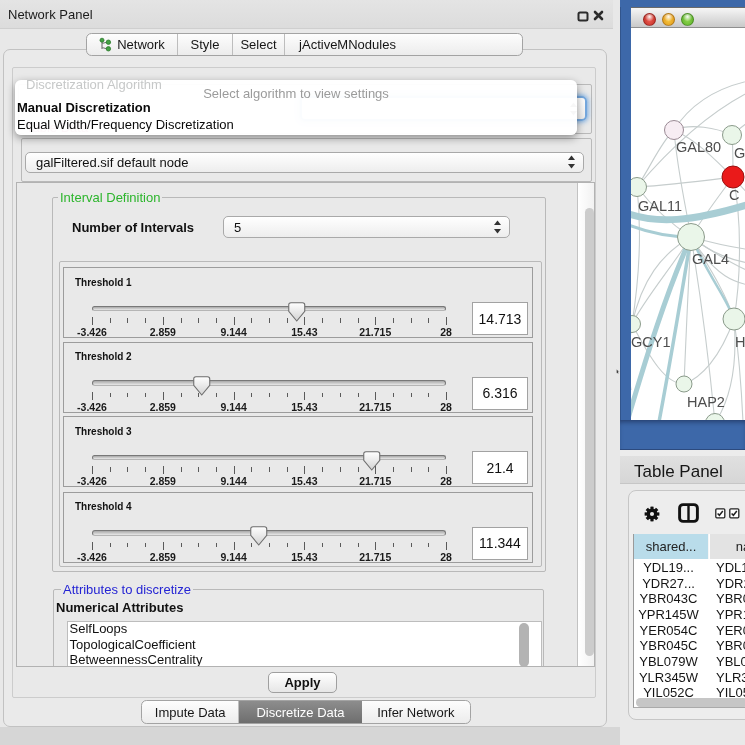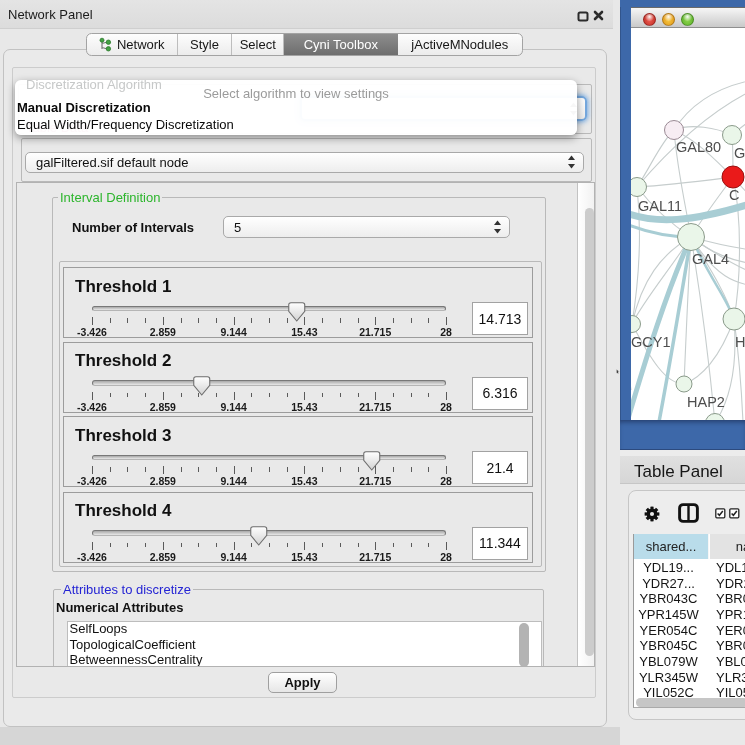--- a/index.html
+++ b/index.html
@@ -26,21 +26,21 @@
   .combo{background:linear-gradient(#ffffff,#ededed);border:1px solid #a9a9a9;border-radius:5px;box-sizing:border-box;display:flex;align-items:center;}
   .combo .cv{font-size:13px;color:#111;padding-left:10px;flex:1;white-space:nowrap;overflow:hidden;}
   .combo .spin{width:9px;height:14px;margin-right:7px;flex:none;}
   .combo.focused{border:2px solid #74a7dd;box-shadow:0 0 5px 1px rgba(92,156,224,.85);}
   
   #popup{z-index:20;left:15px;top:79.5px;width:562px;height:55px;background:rgba(255,255,255,0.965);border-radius:6px;box-shadow:0 3px 9px rgba(0,0,0,0.4);}
   #popup .prompt{position:absolute;left:0;right:0;top:6.5px;text-align:center;font-size:13px;color:#9b9b9b;}
   #popup .pitem{position:absolute;left:2px;font-size:13px;color:#090909;white-space:nowrap;}
   
   .tbox{position:absolute;left:62px;width:470px;height:71px;border:1px solid #9c9c9c;background:#e9e9e9;box-sizing:border-box;}
-  .tbox .tlabel{position:absolute;left:11px;top:8.5px;font-size:17px;font-weight:bold;color:#111;}
+  .tbox .tlabel{position:absolute;left:11px;top:8.5px;font-size:10px;font-weight:bold;color:#111;}
   .track{position:absolute;left:28px;top:37.5px;width:354px;height:5.5px;border:1px solid #787878;border-bottom-color:#b5b5b5;border-radius:3px;background:linear-gradient(#a8a8a8,#e8e8e8);box-sizing:border-box;}
   .thumb{position:absolute;top:33.5px;width:18px;height:20px;}
   .tick{position:absolute;top:49px;width:1px;background:#5a5a5a;}
   .tick.major{height:8px;}
   .tick.minor{height:4.5px;top:50px;}
   .ticklabel{position:absolute;top:58px;font-size:10.5px;font-weight:bold;color:#1a1a1a;transform:translateX(-50%);white-space:nowrap;}
   .vbox{position:absolute;left:408px;top:34px;width:56px;height:33px;background:#ffffff;border:1.5px solid #a2a2a2;box-sizing:border-box;display:flex;align-items:center;justify-content:center;font-size:14px;color:#111;}
   
   #attr-list{left:66px;top:620px;width:475px;height:52px;background:#ffffff;border:1px solid #bdbdbd;box-sizing:border-box;}
   #attr-list .li{position:absolute;left:1.5px;font-size:13px;color:#111;white-space:nowrap;}
@@ -103,23 +103,20 @@
           <circle cx="9.4" cy="5.2" r="2.2" fill="#44a144" stroke="#2c7a2c" stroke-width="0.8"></circle>
           <circle cx="9.4" cy="11.8" r="2.2" fill="#44a144" stroke="#2c7a2c" stroke-width="0.8"></circle>
         </svg>
         <span>Network</span>
       </div>
       <div class="tab" style="width: 55px;">
         <span>Style</span>
       </div>
       <div class="tab" style="width: 52px;">
         <span>Select</span>
-      </div>
-      <div class="tab sel" style="width: 114px;">
-        <span>Cyni Toolbox</span>
       </div>
       <div class="tab" style="width: 125px;">
         <span>jActiveMNodules</span>
       </div>
     </div>
 
   <div class="abs group" id="alg-group" style="left:18px;top:84px;width:574px;height:50px;"></div>
   <div class="gtitle" style="left:24px;top:77px;color:#c6c8c8;background:transparent;z-index:30;">Discretization Algorithm</div>
   <div class="abs combo focused" style="left:300px;top:96px;width:287px;height:25px;">
     <div class="cv"></div>
@@ -338,20 +335,31 @@
       <div class="abs" id="attr-scroll"></div>
 
       <div class="abs" id="vscroll-track">
         <div class="abs" id="vscroll-thumb"></div>
       </div>
     </div>
   </div>
 
   <div class="abs" id="apply-btn">Apply</div>
 
+  <div class="abs tabbar" id="bottom-tabs">
+      <div class="tab" style="width: 98px;">
+        <span>Impute Data</span>
+      </div>
+      <div class="tab sel" style="width: 123px;">
+        <span>Discretize Data</span>
+      </div>
+      <div class="tab" style="width: 109px;">
+        <span>Infer Network</span>
+      </div>
+    </div>
   <div class="abs" id="bottom-strip"></div>
 
   <div class="abs" id="net-border-left"></div>
   <div class="abs" id="net-border-top"></div>
   <div class="abs" id="net-border-bottom"></div>
   <div class="abs" id="net-titlebar">
     <div class="tl" style="left:12px;background:radial-gradient(circle at 50% 25%,rgba(255,255,255,0.95) 0%,rgba(255,255,255,0) 48%),radial-gradient(circle at 50% 60%,#ec5a50,#b5251c);border:0.5px solid rgba(120,20,20,0.6);"></div>
     <div class="tl" style="left:30.5px;background:radial-gradient(circle at 50% 25%,rgba(255,255,255,0.95) 0%,rgba(255,255,255,0) 48%),radial-gradient(circle at 50% 60%,#f7c53f,#d98d13);border:0.5px solid rgba(140,90,10,0.6);"></div>
     <div class="tl" style="left:49.5px;background:radial-gradient(circle at 50% 25%,rgba(255,255,255,0.95) 0%,rgba(255,255,255,0) 48%),radial-gradient(circle at 50% 60%,#8cd54c,#54a825);border:0.5px solid rgba(50,110,20,0.6);"></div>
   </div>

